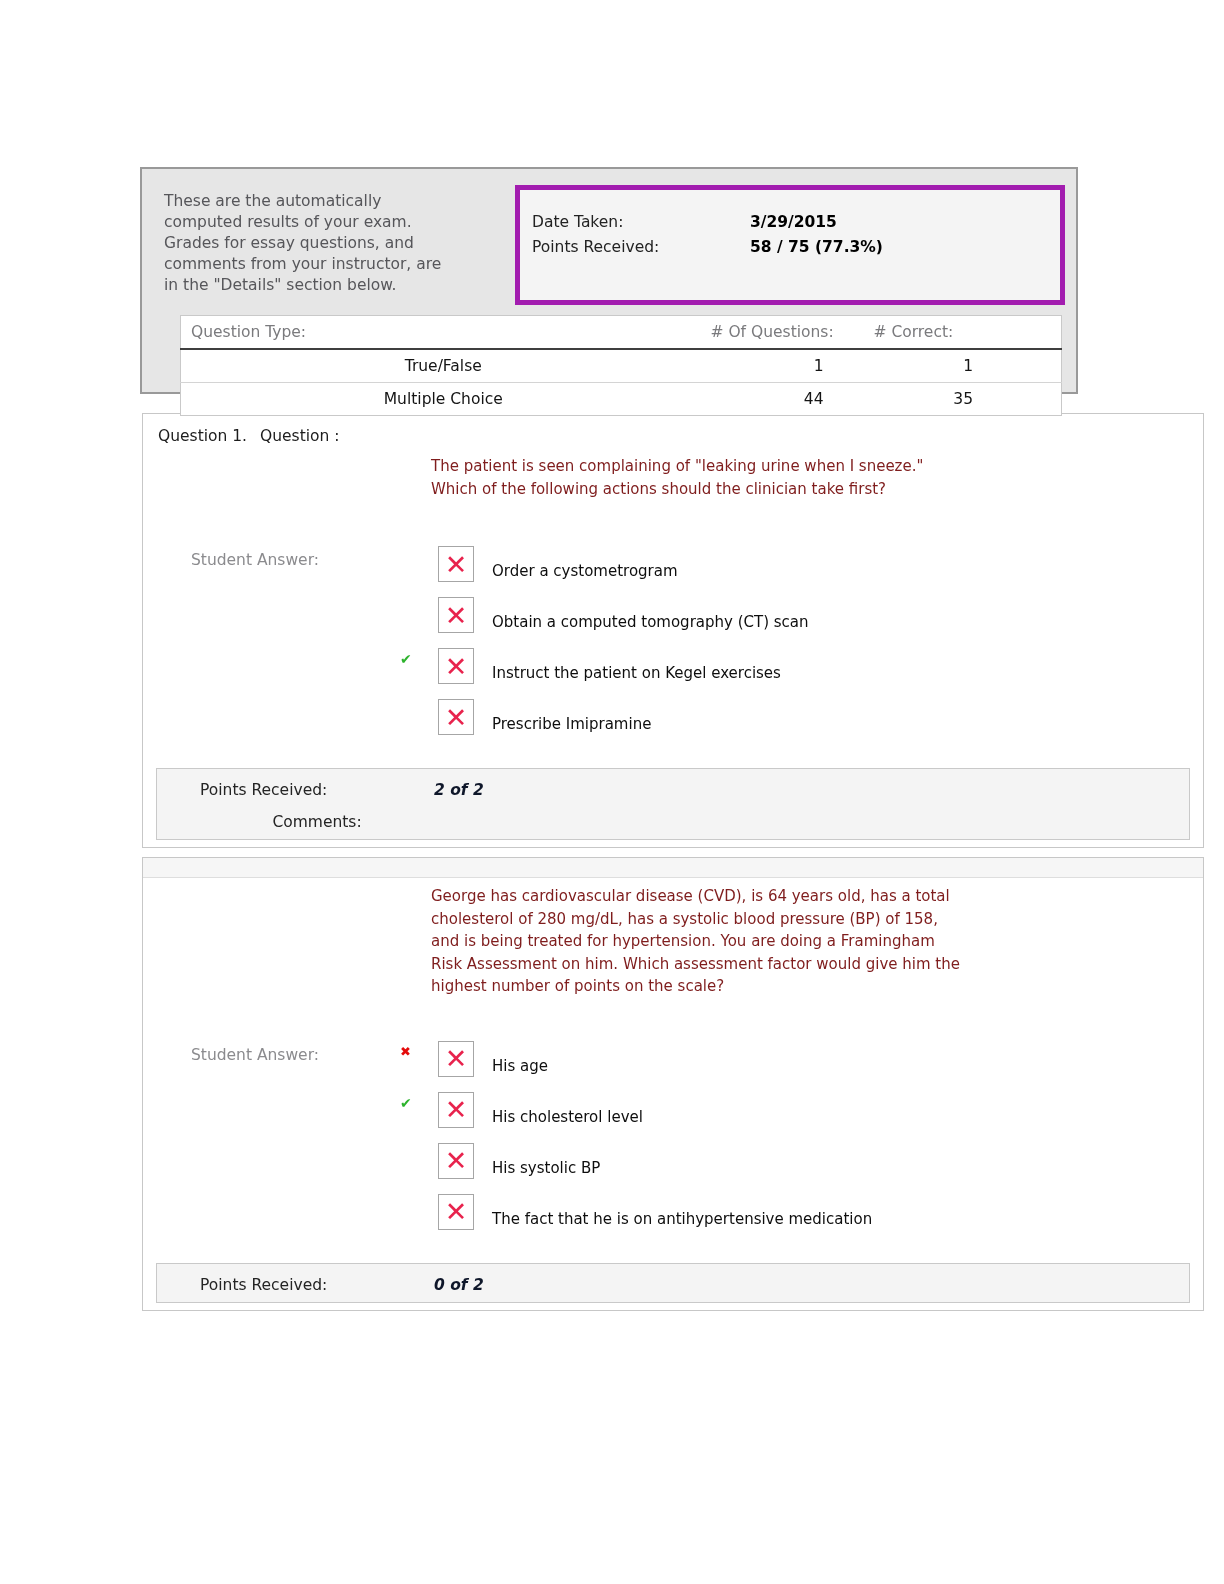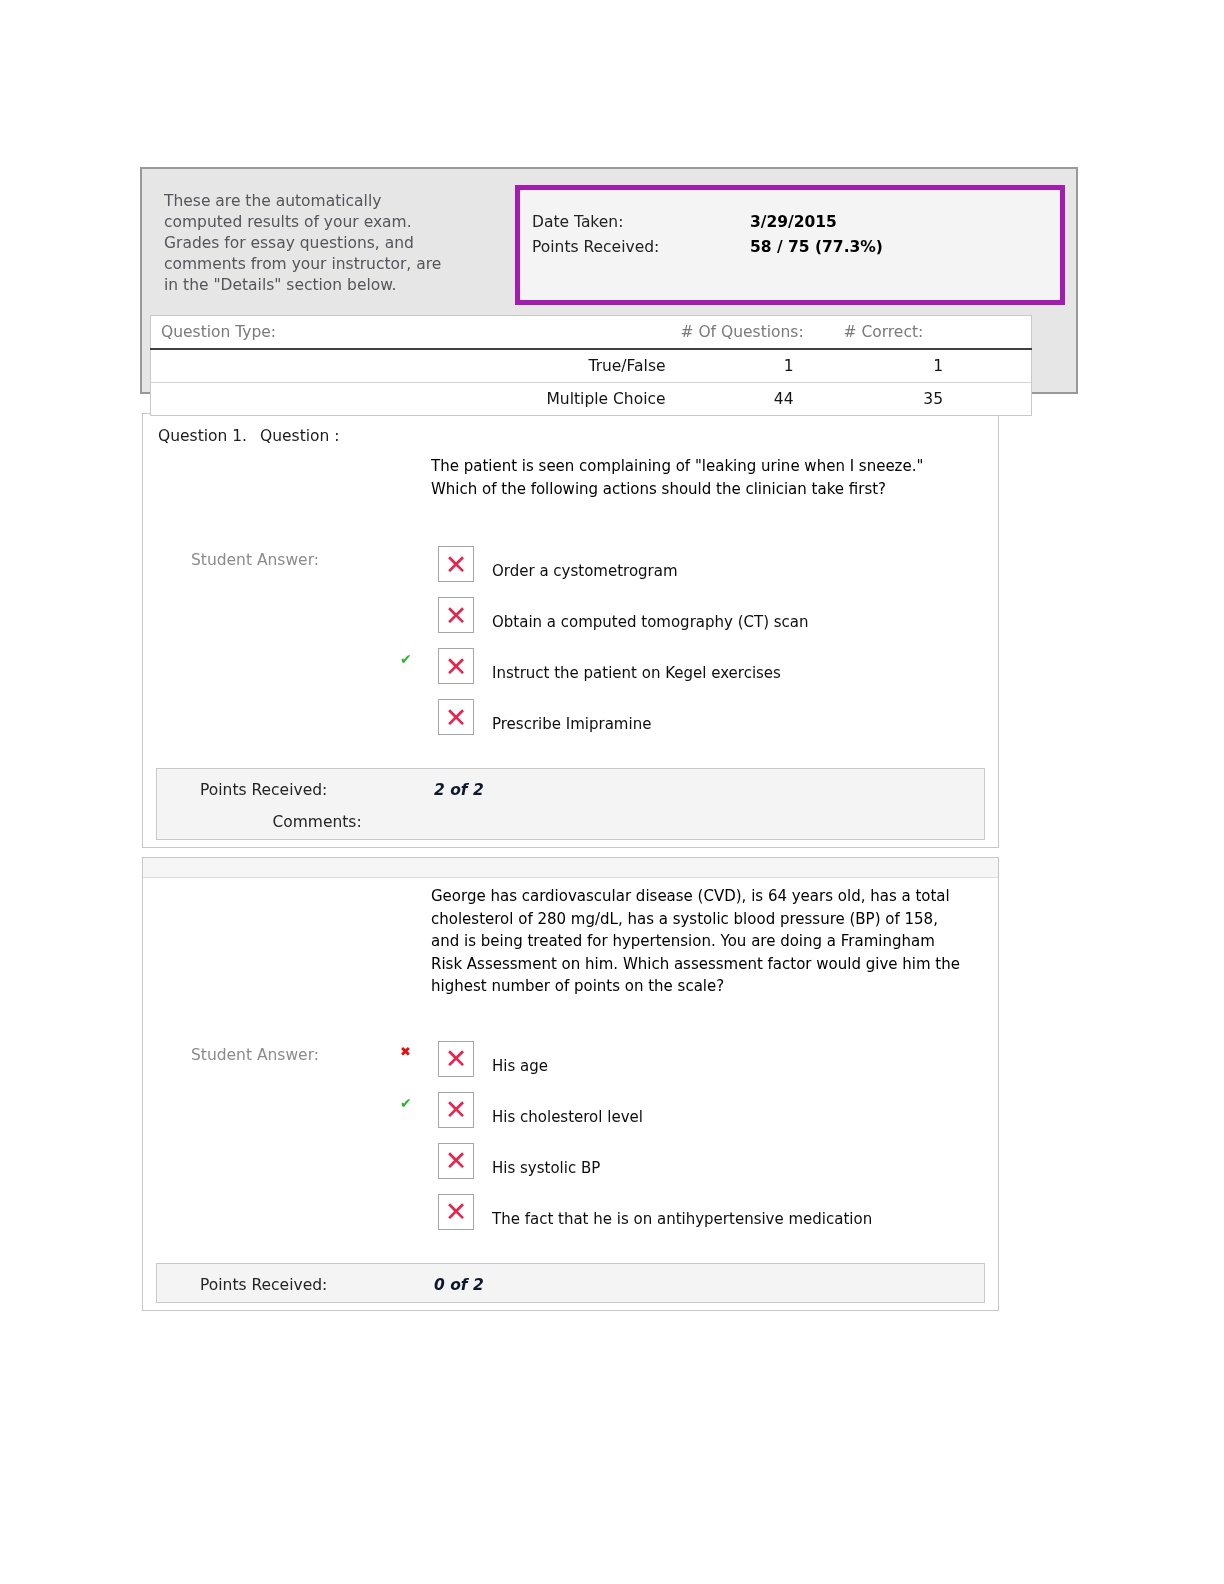--- a/index.html
+++ b/index.html
@@ -26,50 +26,50 @@
     position:absolute; left:373px; top:16px;
     width:550px; height:120px;
     background:#f4f4f4; border:5px solid #a21caf;
     padding-top:20px;
   }
   .info-row { display:flex; line-height:25px; padding-left:12px; }
   .info-label { width:218px; color:#222; }
   .info-value { font-weight:bold; color:#000; }
 
   .summary-table {
-    position:absolute; left:8px; top:146px;
+    position:absolute; left:38px; top:146px;
     width:882px; border-collapse:collapse; background:#ffffff;
     border:1px solid #c9c9c9;
   }
   .summary-table th {
     font-weight:normal; color:#7a7a7d; text-align:left;
     border-bottom:2px solid #3f3f3f; padding:7px 0 7px 0; height:32px;
   }
   .summary-table td { padding:7px 0 7px 0; height:33px; color:#141414; }
   .summary-table tbody tr + tr td { border-top:1px solid #d4d4d4; }
-  .c1 { text-align:right; padding-left:10px !important; }
+  .c1 { text-align:center; padding-left:10px !important; }
   th.c2 { padding-left:15px !important; }
   td.c2 { text-align:right; padding-right:32px !important; }
   th.c3 { padding-left:18px !important; }
   td.c3 { text-align:right; padding-right:88px !important; }
 
   
   .question-box {
-    margin-left:142px; width:857px;
+    margin-left:142px; width:1062px;
     border:1px solid #c7c7c7; background:#ffffff;
   }
   #q1 { margin-top:19px; }
   #q2 { margin-top:9px; }
   .qstrip { height:20px; background:#f6f6f6; border-bottom:1px solid #dedede; }
 
   .qtitle { padding:13px 0 0 15px; height:34px; color:#1c1c1c; }
   .qtitle .qnum { margin-right:13px; }
   .qtext {
     margin:7px 0 0 288px; width:640px;
-    font-size:15px; line-height:22.5px; white-space:pre-line; color:#000000;
+    font-size:15px; line-height:22.5px; white-space:pre-line; color:#7f1d1d;
   }
   .answer-section { display:flex; }
   #q1 .answer-section { margin-top:46px; }
   #q2 .answer-section { margin-top:43px; }
   .sa-label {
     width:254px; padding:5px 0 0 48px;
     color:#8b8b8e; flex-shrink:0;
   }
   .answers { flex:1; }
   .answer-row { display:flex; margin-bottom:15px; }

